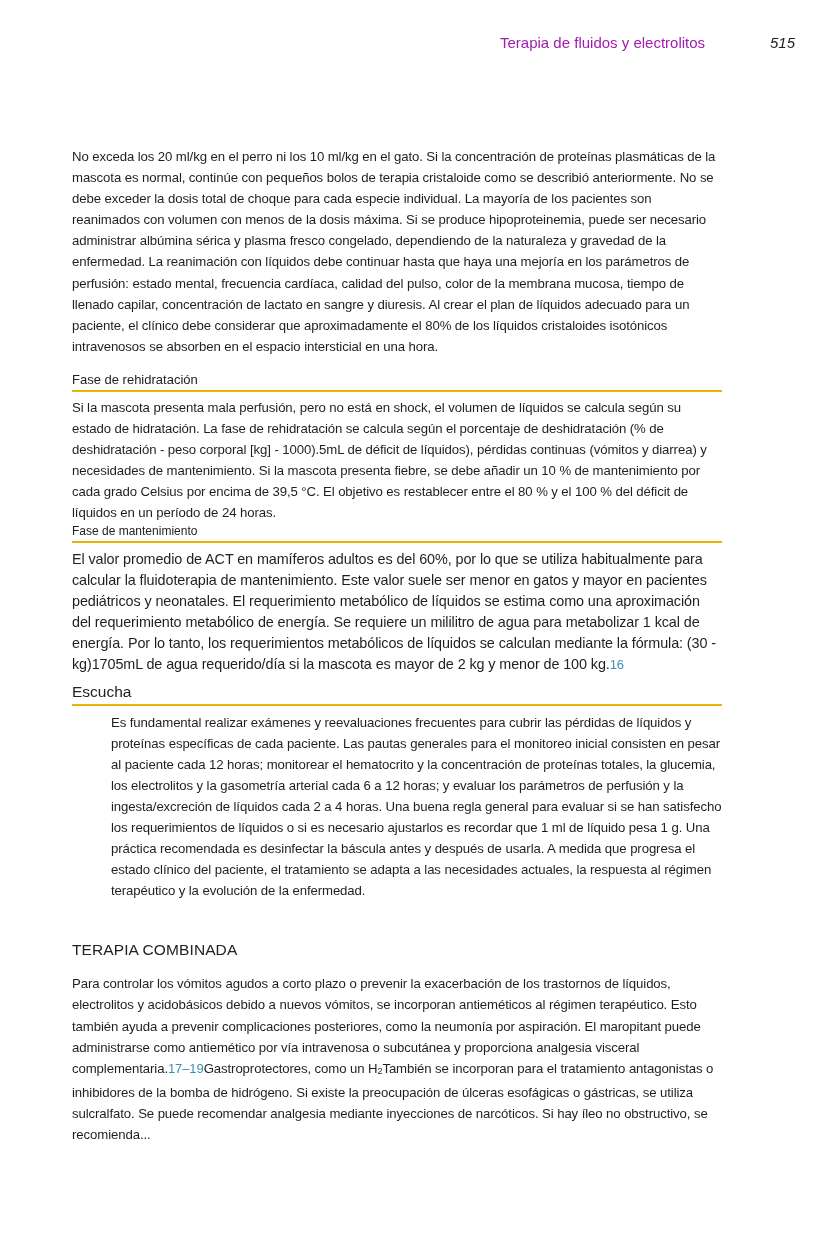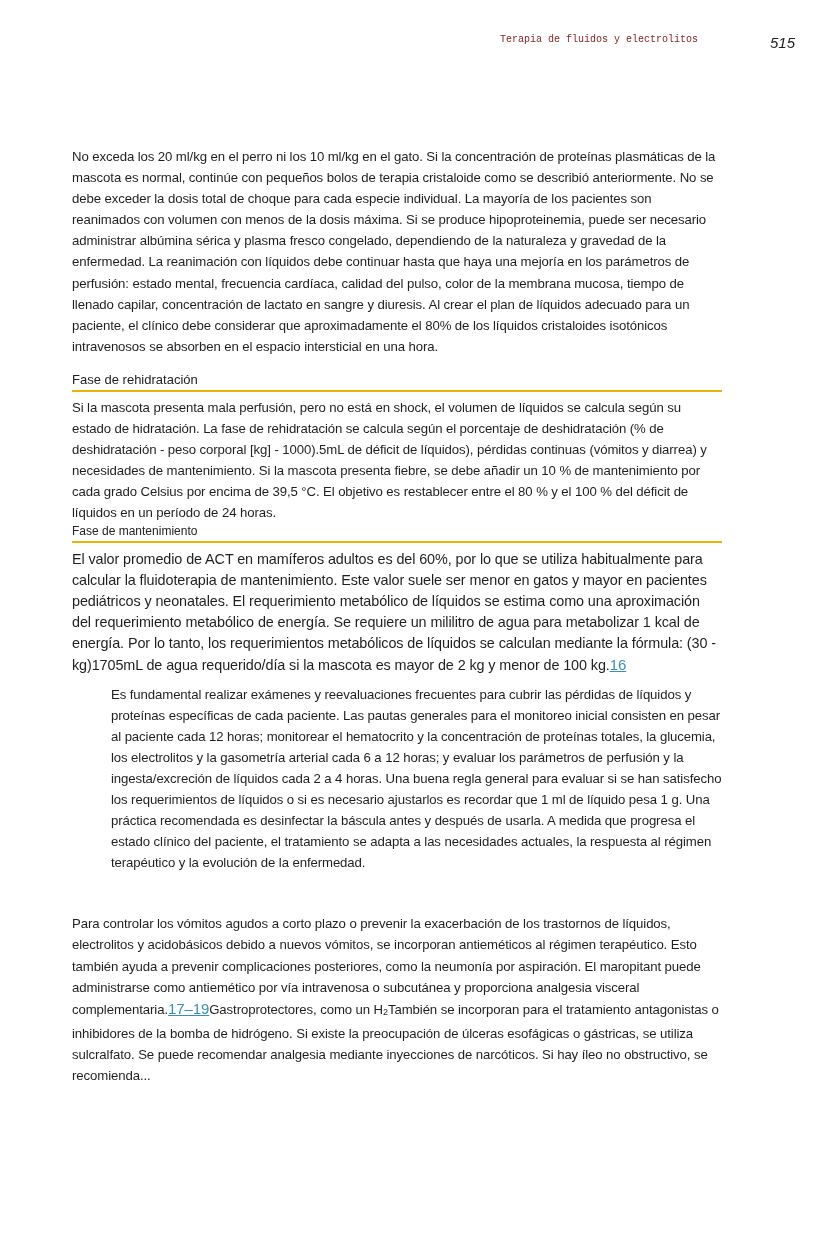--- a/index.html
+++ b/index.html
@@ -4,39 +4,39 @@
   <style>
     html, body { margin: 0; padding: 0; background: #ffffff; }
     body {
       width: 828px; height: 1242px; position: relative; overflow: hidden;
       font-family: "Liberation Sans", sans-serif; color: #1f1f1f;
     }
     .running-head {
       position: absolute; top: 34px; left: 0; width: 828px; height: 22px;
     }
     .running-title {
-      position: absolute; left: 500px; top: 0; font-size: 10px; color: #7f1d1d; font-family: Liberation Mono, monospace;
+      position: absolute; left: 500px; top: 0; font-size: 15px; color: #a21caf;
     }
     .page-num {
       position: absolute; left: 770px; top: 0; font-size: 15px; color: #222; font-style: italic;
     }
     .content { position: absolute; left: 72px; top: 100px; width: 650px; }
     p {
       margin: 0; font-size: 13.2px; line-height: 21.1px; color: #1f1f1f;
       letter-spacing: -0.1px;
     }
     p.large { font-size: 14.4px; line-height: 21px; }
     .subhead {
       border-bottom: 2px solid #eab308; padding-bottom: 3px; margin-bottom: 6px;
       font-size: 13px; color: #222;
     }
     .subhead.small { font-size: 12px; }
     .subhead.mid { font-size: 15.5px; }
     .sec-title { font-size: 15.5px; color: #222; margin: 0 0 14px 0; letter-spacing: 0.1px; }
-    .ref { color: #3a8fb8; font-size: 15px; text-decoration: underline; }
+    .ref { color: #3a8fb8; font-size: 13px; }
     .sub { font-size: 9px; vertical-align: -1px; }
     #p1 { margin-bottom: 15px; margin-top: 46px; }
     #h-rehid { margin-bottom: 5px; }
     #p2 { }
     #p3 { margin-bottom: 8px; }
     #p4 { margin-bottom: 40px; margin-left: 39px; }
   </style>
 </head>
 <body>
 
@@ -47,16 +47,18 @@
 
 <div class="content">
   <p id="p1">No exceda los 20 ml/kg en el perro ni los 10 ml/kg en el gato. Si la concentración de proteínas plasmáticas de la mascota es normal, continúe con pequeños bolos de terapia cristaloide como se describió anteriormente. No se debe exceder la dosis total de choque para cada especie individual. La mayoría de los pacientes son reanimados con volumen con menos de la dosis máxima. Si se produce hipoproteinemia, puede ser necesario administrar albúmina sérica y plasma fresco congelado, dependiendo de la naturaleza y gravedad de la enfermedad. La reanimación con líquidos debe continuar hasta que haya una mejoría en los parámetros de perfusión: estado mental, frecuencia cardíaca, calidad del pulso, color de la membrana mucosa, tiempo de llenado capilar, concentración de lactato en sangre y diuresis. Al crear el plan de líquidos adecuado para un paciente, el clínico debe considerar que aproximadamente el 80% de los líquidos cristaloides isotónicos intravenosos se absorben en el espacio intersticial en una hora.</p>
 
   <div id="h-rehid" class="subhead">Fase de rehidratación</div>
   <p id="p2">Si la mascota presenta mala perfusión, pero no está en shock, el volumen de líquidos se calcula según su estado de hidratación. La fase de rehidratación se calcula según el porcentaje de deshidratación (% de deshidratación - peso corporal [kg] - 1000).5mL de déficit de líquidos), pérdidas continuas (vómitos y diarrea) y necesidades de mantenimiento. Si la mascota presenta fiebre, se debe añadir un 10 % de mantenimiento por cada grado Celsius por encima de 39,5 °C. El objetivo es restablecer entre el 80 % y el 100 % del déficit de líquidos en un período de 24 horas.</p>
 
   <div class="subhead small">Fase de mantenimiento</div>
   <p id="p3" class="large"><span>El valor promedio de ACT en mamíferos adultos es del 60%, por lo que se utiliza habitualmente para calcular la fluidoterapia de mantenimiento. Este valor suele ser menor en gatos y mayor en pacientes pediátricos y neonatales. El requerimiento metabólico de líquidos se estima como una aproximación del requerimiento metabólico de energía. Se requiere un mililitro de agua para metabolizar 1 kcal de energía. Por lo tanto, los requerimientos metabólicos de líquidos se calculan mediante la fórmula: (30 - kg)1705mL de agua requerido/día si la mascota es mayor de 2 kg y menor de 100 kg.</span><span class="ref">16</span></p>
 
+  <div class="subhead mid">Escucha</div>
   <p id="p4">Es fundamental realizar exámenes y reevaluaciones frecuentes para cubrir las pérdidas de líquidos y proteínas específicas de cada paciente. Las pautas generales para el monitoreo inicial consisten en pesar al paciente cada 12 horas; monitorear el hematocrito y la concentración de proteínas totales, la glucemia, los electrolitos y la gasometría arterial cada 6 a 12 horas; y evaluar los parámetros de perfusión y la ingesta/excreción de líquidos cada 2 a 4 horas. Una buena regla general para evaluar si se han satisfecho los requerimientos de líquidos o si es necesario ajustarlos es recordar que 1 ml de líquido pesa 1 g. Una práctica recomendada es desinfectar la báscula antes y después de usarla. A medida que progresa el estado clínico del paciente, el tratamiento se adapta a las necesidades actuales, la respuesta al régimen terapéutico y la evolución de la enfermedad.</p>
 
+  <div class="sec-title">TERAPIA COMBINADA</div>
   <p><span>Para controlar los vómitos agudos a corto plazo o prevenir la exacerbación de los trastornos de líquidos, electrolitos y acidobásicos debido a nuevos vómitos, se incorporan antieméticos al régimen terapéutico. Esto también ayuda a prevenir complicaciones posteriores, como la neumonía por aspiración. El maropitant puede administrarse como antiemético por vía intravenosa o subcutánea y proporciona analgesia visceral complementaria.</span><span class="ref">17–19</span><span>Gastroprotectores, como un H</span><span class="sub">2</span><span>También se incorporan para el tratamiento antagonistas o inhibidores de la bomba de hidrógeno. Si existe la preocupación de úlceras esofágicas o gástricas, se utiliza sulcralfato. Se puede recomendar analgesia mediante inyecciones de narcóticos. Si hay íleo no obstructivo, se recomienda...</span></p>
 </div>
 
 </body></html>

